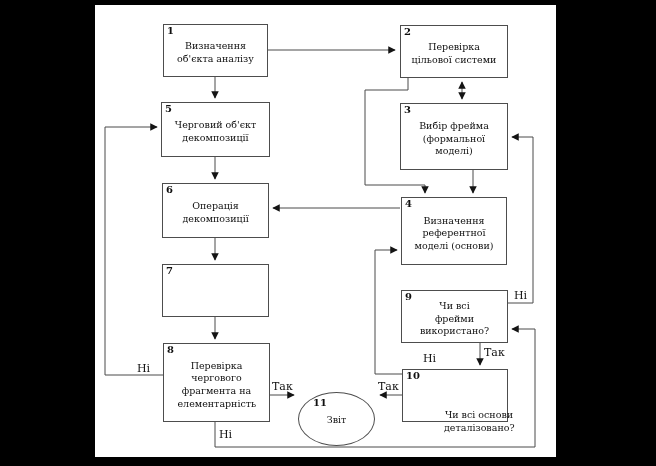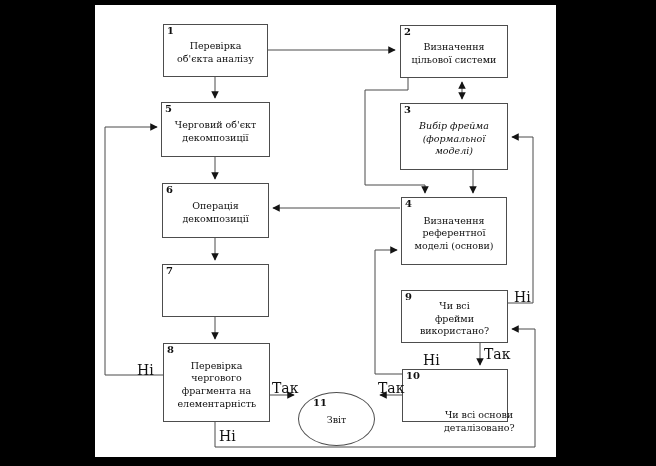--- a/index.html
+++ b/index.html
@@ -8,21 +8,21 @@
   .page{position:absolute;left:95px;top:5px;width:461px;height:452px;background:#ffffff;}
   svg.wires{position:absolute;left:0;top:0;width:656px;height:466px;}
   .node{position:absolute;background:#fff;border:1px solid #4d4d4d;
         display:flex;align-items:center;justify-content:center;
         text-align:center;font-size:9.5px;line-height:1.32;color:#101010;box-sizing:border-box;}
   .node .num{position:absolute;top:1px;left:3px;font-weight:bold;font-size:10px;line-height:1;}
   .node .lbl{padding-top:5px;}
   .node.ellipse{border-radius:50%;}
   .node.ellipse .num{top:5px;left:14px;}
   .node.ellipse .lbl{padding-top:2px;}
-  .edge-label{position:absolute;font-size:14px;color:#101010;line-height:1;}
+  .edge-label{position:absolute;font-size:11px;color:#101010;line-height:1;}
 </style>
 </head>
 <body>
 
 <div class="frame">
   <div class="page"></div>
 
   <svg class="wires">
     <defs>
       <marker id="ar" viewBox="0 0 10 10" refX="9" refY="5" markerWidth="7.5" markerHeight="7.5" orient="auto-start-reverse">
@@ -44,31 +44,31 @@
       <path d="M402,395 H380" marker-end="url(#ar)"></path>
       <path d="M480,343 V365" marker-end="url(#ar)"></path>
       <path d="M508,303 H533 V137 H512" marker-end="url(#ar)"></path>
       <path d="M402,374 H375 V250 H397" marker-end="url(#ar)"></path>
       <path d="M215,422 V447 H535 V329 H512" marker-end="url(#ar)"></path>
     </g>
   </svg>
 
   <div class="node" style="left:163px;top:24px;width:105px;height:53px;">
     <span class="num">1</span>
-    <div class="lbl" style="width:86px;">Перевірка об'єкта аналізу</div>
+    <div class="lbl" style="width:86px;">Визначення об'єкта аналізу</div>
   </div>
 
   <div class="node" style="left:400px;top:25px;width:108px;height:53px;">
     <span class="num">2</span>
-    <div class="lbl" style="width:90px;">Визначення цільової системи</div>
+    <div class="lbl" style="width:90px;">Перевірка цільової системи</div>
   </div>
 
   <div class="node" style="left:400px;top:103px;width:108px;height:67px;">
     <span class="num">3</span>
-    <div class="lbl" style="width:70px;font-style:italic;">Вибір фрейма (формальної моделі)</div>
+    <div class="lbl" style="width:70px;">Вибір фрейма (формальної моделі)</div>
   </div>
 
   <div class="node" style="left:401px;top:197px;width:106px;height:68px;">
     <span class="num">4</span>
     <div class="lbl" style="width:80px;">Визначення референтної моделі (основи)</div>
   </div>
 
   <div class="node" style="left:161px;top:102px;width:109px;height:55px;">
     <span class="num">5</span>
     <div class="lbl" style="width:90px;text-align:center;">Черговий об'єкт декомпозиції</div>

